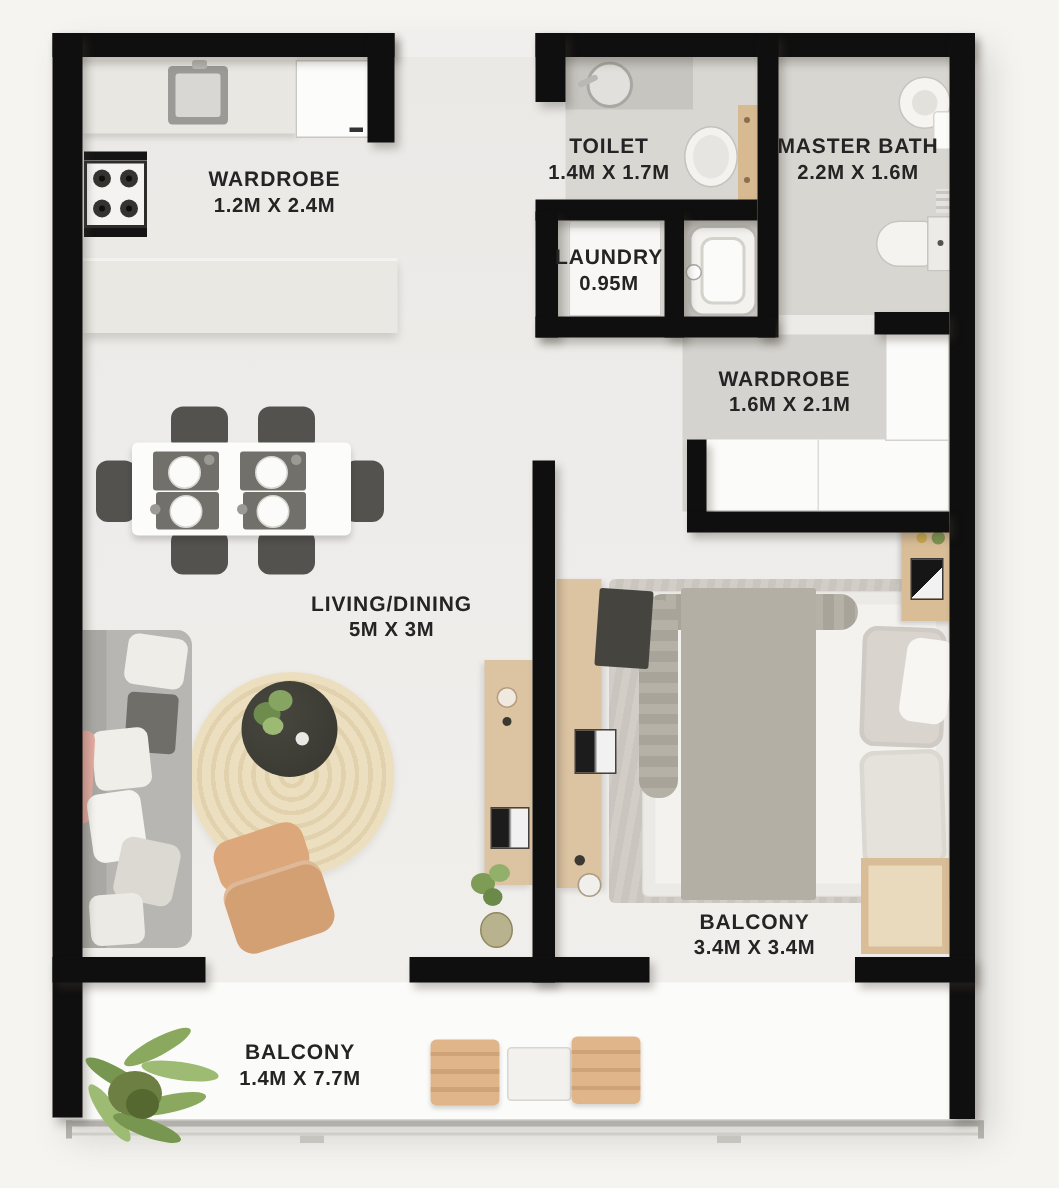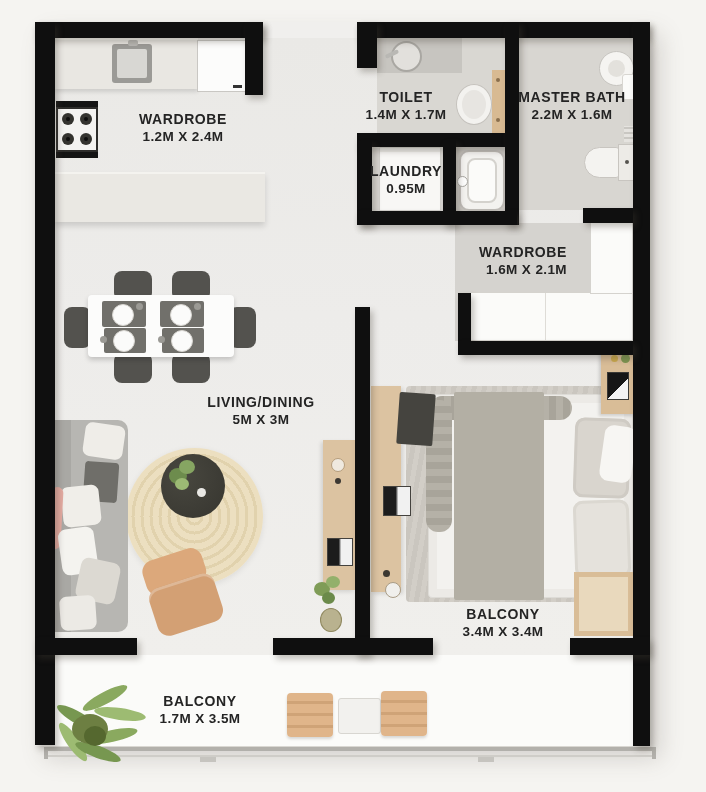--- a/index.html
+++ b/index.html
@@ -238,16 +238,16 @@
   <div class="label" style="left:261px;top:394px;">
     <div class="ln1">LIVING/DINING</div>
     <div class="ln2">5M X 3M</div>
   </div>
   <div class="label" style="left:503px;top:606px;">
     <div class="ln1">BALCONY</div>
     <div class="ln2">3.4M X 3.4M</div>
   </div>
   <div class="label" style="left:200px;top:693px;">
     <div class="ln1">BALCONY</div>
-    <div class="ln2">1.7M X 3.5M</div>
+    <div class="ln2">1.4M X 7.7M</div>
   </div>
 
 </div>
 
 </body></html>

